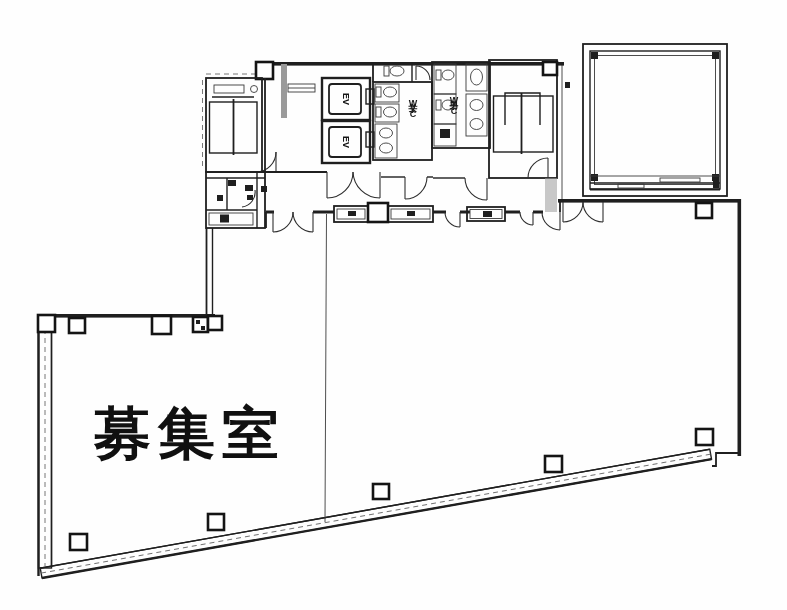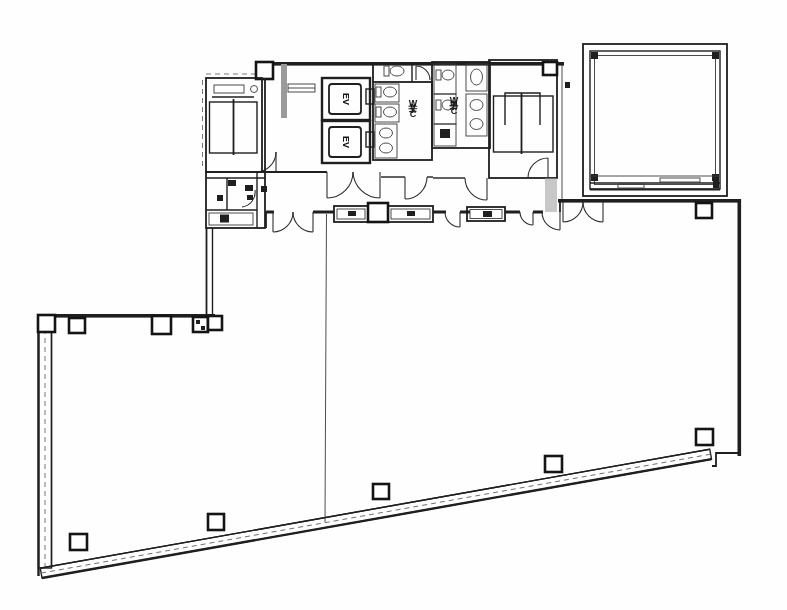--- a/index.html
+++ b/index.html
@@ -267,17 +267,18 @@
       <rect x="201" y="326" width="4" height="4" class="dark"></rect>
       <rect x="208" y="316" width="14" height="14" class="col"></rect>
       <rect x="70" y="534" width="17" height="16" class="col"></rect>
       <rect x="208" y="514" width="16" height="16" class="col"></rect>
       <rect x="373" y="484" width="16" height="15" class="col"></rect>
       <rect x="545" y="456" width="17" height="16" class="col"></rect>
       <rect x="696" y="429" width="17" height="16" class="col"></rect>
     </g>
   </svg>
 
+  <div class="room-label">募集室</div>
   <div class="wc-label women">女子WC</div>
   <div class="wc-label men">男子WC</div>
   <div class="ev-label ev1">EV</div>
   <div class="ev-label ev2">EV</div>
 </div>
 
 </body></html>

